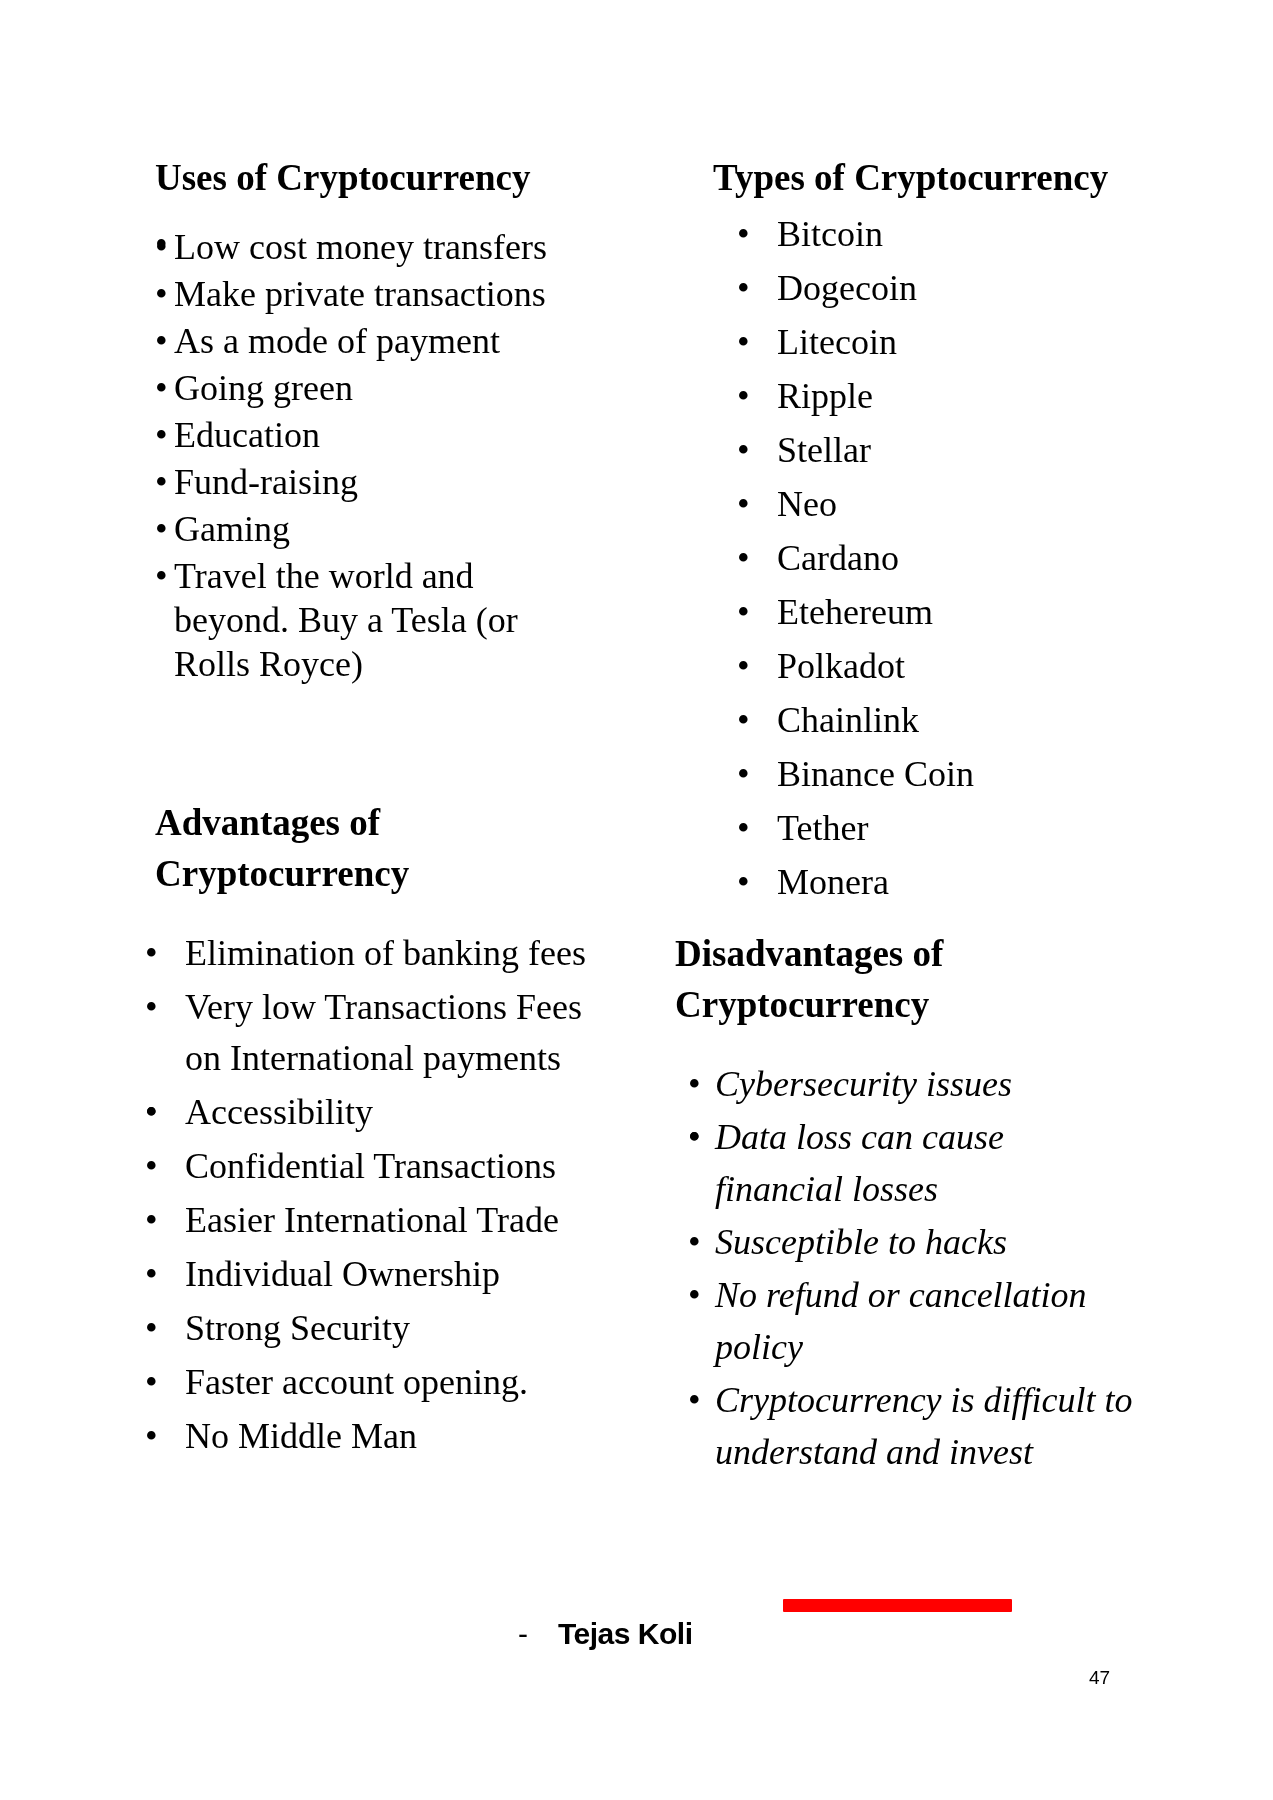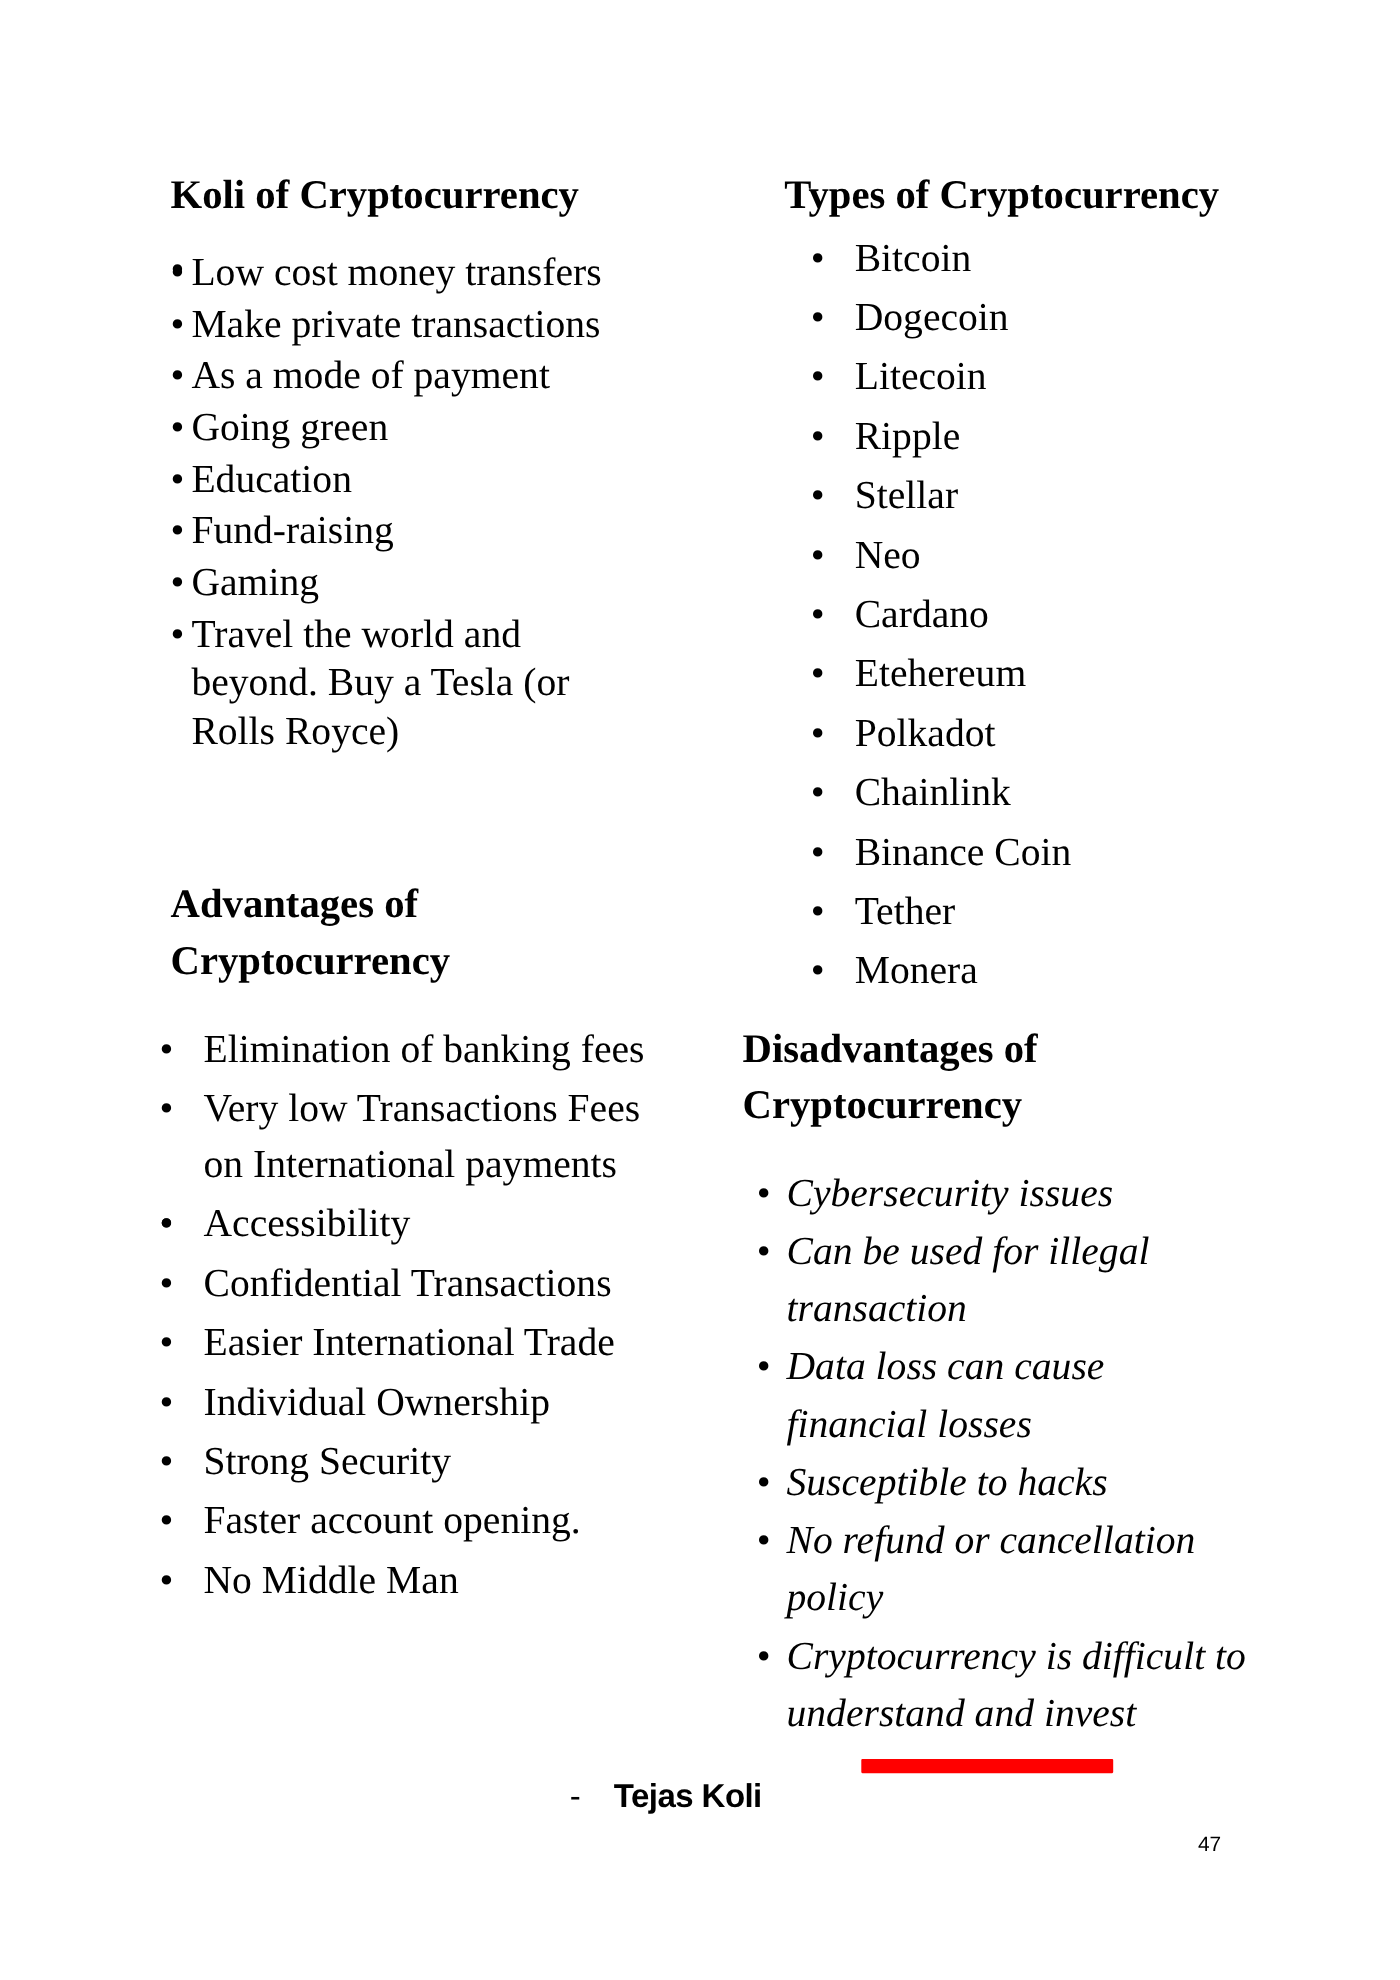--- a/index.html
+++ b/index.html
@@ -96,21 +96,21 @@
       left: 1089px;
       top: 1666px;
       font-family: "Liberation Sans", "DejaVu Sans", sans-serif;
       font-size: 19px;
       line-height: 24px;
     }
   </style>
 </head>
 <body>
 
-<h2 class="heading" style="left:155px; top:152px;">Koli of Cryptocurrency</h2>
+<h2 class="heading" style="left:155px; top:152px;">Uses of Cryptocurrency</h2>
 <ul class="list" id="uses-list">
   <li>
       <span class="bullet">•</span>
     </li>
   <li>
       <span class="bullet">•</span>
       <span class="txt">Low cost money transfers</span>
     </li>
   <li>
       <span class="bullet">•</span>
@@ -248,21 +248,20 @@
   <span style="display:block;">Disadvantages of</span>
   <span style="display:block;">Cryptocurrency</span>
 </h2>
 <ul class="list" id="dis-list">
   <li>
       <span class="bullet">•</span>
       <span class="txt">Cybersecurity issues</span>
     </li>
   <li>
       <span class="bullet">•</span>
-      <span class="txt" style="width:360px;">Can be used for illegal transaction</span>
     </li>
   <li>
       <span class="bullet">•</span>
       <span class="txt" style="width:330px;">Data loss can cause financial losses</span>
     </li>
   <li>
       <span class="bullet">•</span>
       <span class="txt">Susceptible to hacks</span>
     </li>
   <li>

